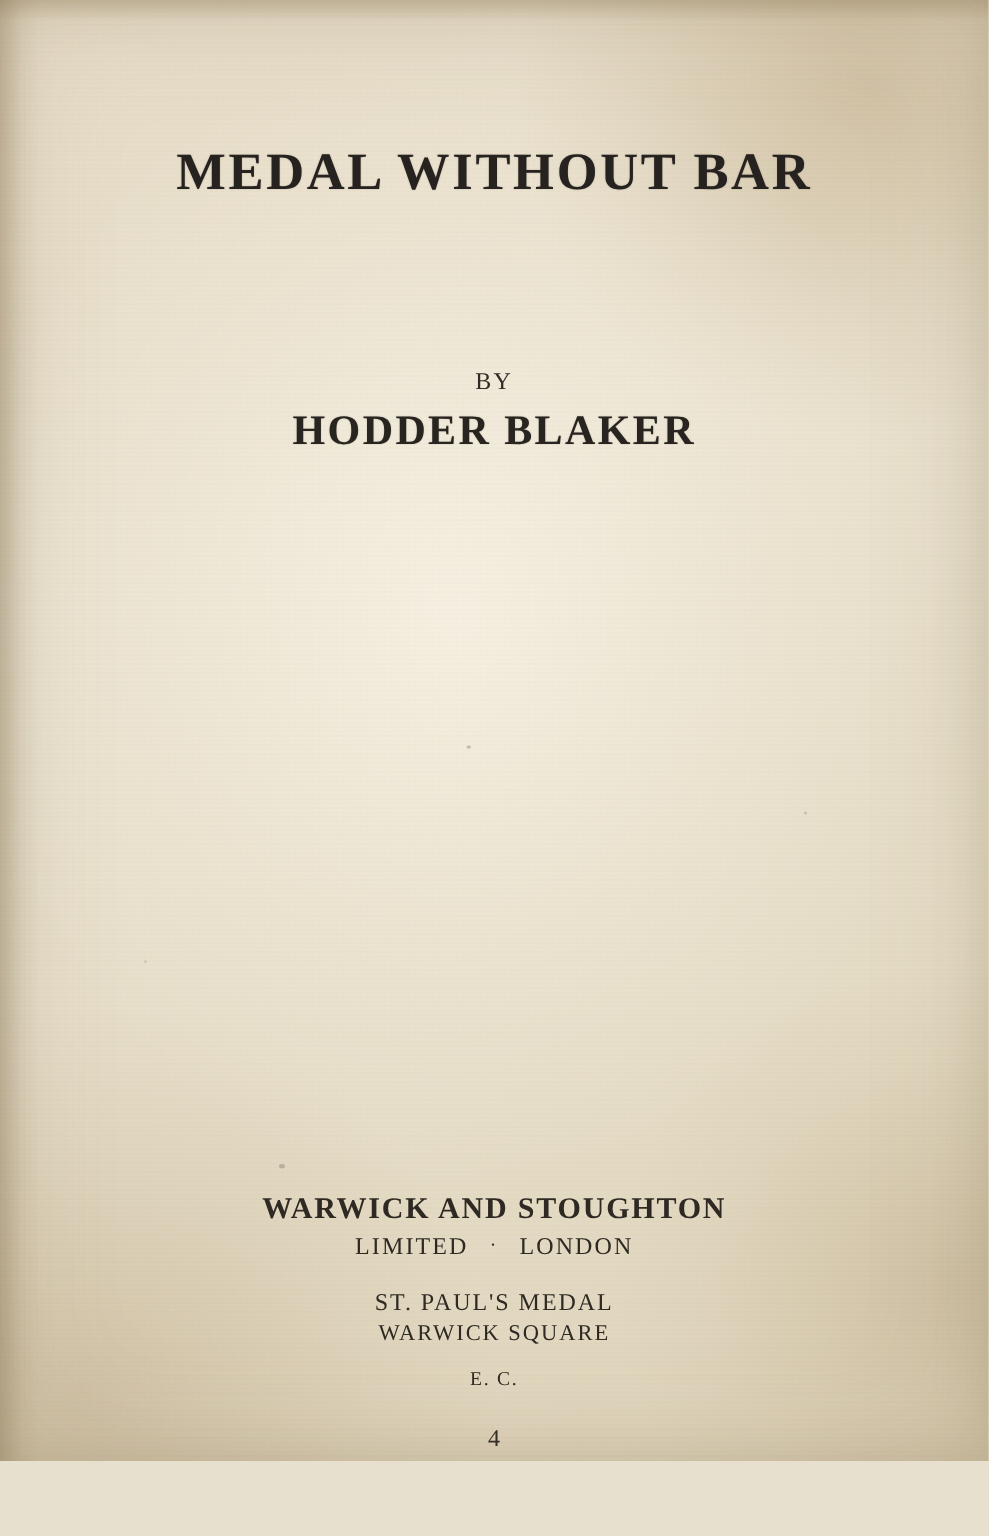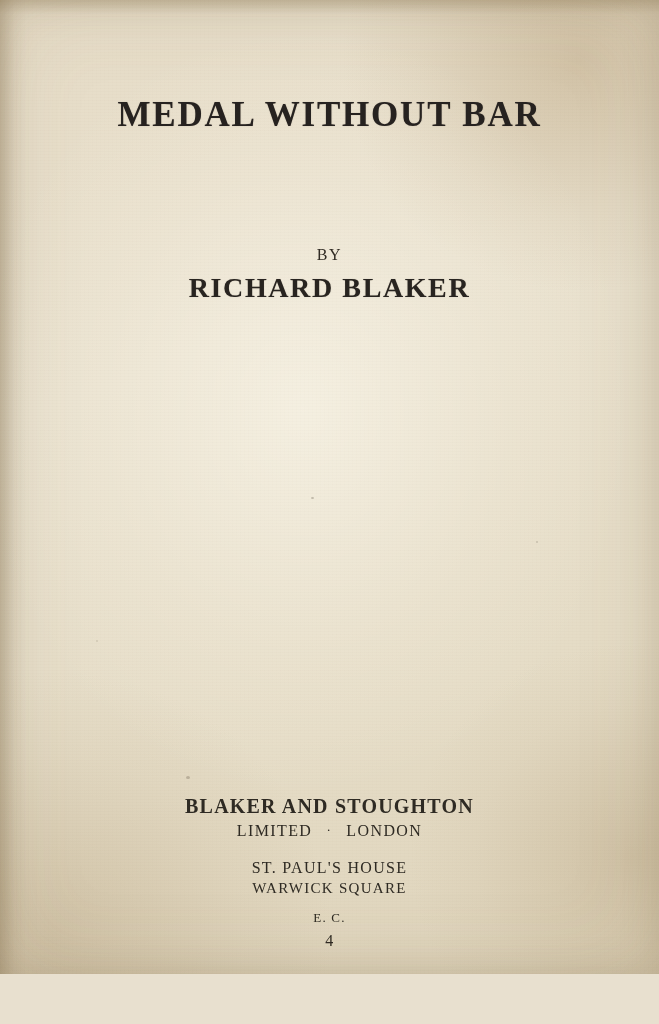--- a/index.html
+++ b/index.html
@@ -135,21 +135,21 @@
     margin-bottom: 3px;
   }
   .imprint .line4 {
     font-size: 15px;
     letter-spacing: 1.3px;
     margin-bottom: 13px;
   }
   .imprint .line5 {
     font-size: 13px;
     letter-spacing: 1.2px;
-    margin-bottom: 6px;
+    margin-bottom: 24px;
   }
   .imprint .line6 {
     font-size: 16px;
     letter-spacing: 0.5px;
   }
 
   
   .speck {
     position: absolute;
     background: rgba(70,58,42,0.55);
@@ -161,28 +161,28 @@
 <body>
 
 <div class="page">
 
   <div class="content">
 
     <div class="title">MEDAL WITHOUT BAR</div>
 
     <div class="by">BY</div>
 
-    <div class="author">RICHARD BLAKER</div>
+    <div class="author">HODDER BLAKER</div>
 
     <div class="imprint">
-      <div class="pub">BLAKER AND STOUGHTON</div>
+      <div class="pub">WARWICK AND STOUGHTON</div>
       <div class="line2">
         <span>LIMITED</span><span class="gapdot">·</span><span>LONDON</span>
       </div>
-      <div class="line3">ST. PAUL'S HOUSE</div>
+      <div class="line3">ST. PAUL'S MEDAL</div>
       <div class="line4">WARWICK SQUARE</div>
       <div class="line5">E. C.</div>
       <div class="line6">4</div>
     </div>
 
   </div>
 
   <div class="speck" style="left:311px; top:497px; width:3px; height:2px; opacity:.5;"></div>
   <div class="speck" style="left:536px; top:541px; width:2px; height:2px; opacity:.35;"></div>
   <div class="speck" style="left:186px; top:776px; width:4px; height:3px; opacity:.45;"></div>

